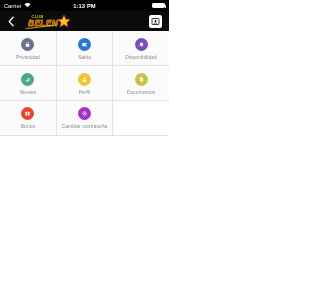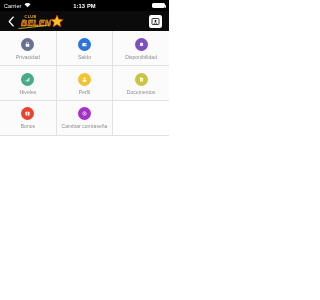--- a/index.html
+++ b/index.html
@@ -85,21 +85,21 @@
     width: 12px;
     height: 16px;
     display: flex;
     align-items: center;
     justify-content: center;
     cursor: pointer;
   }
   .brand {
     display: flex;
     align-items: center;
-    margin-left: 1px;
+    margin-left: 8px;
     height: 17px;
     justify-content: center;
   }
   .brand-logo {
     position: relative;
     display: block;
   }
   .navbar-spacer { flex: 1; }
   .nav-right-btn {
     width: 13px;

